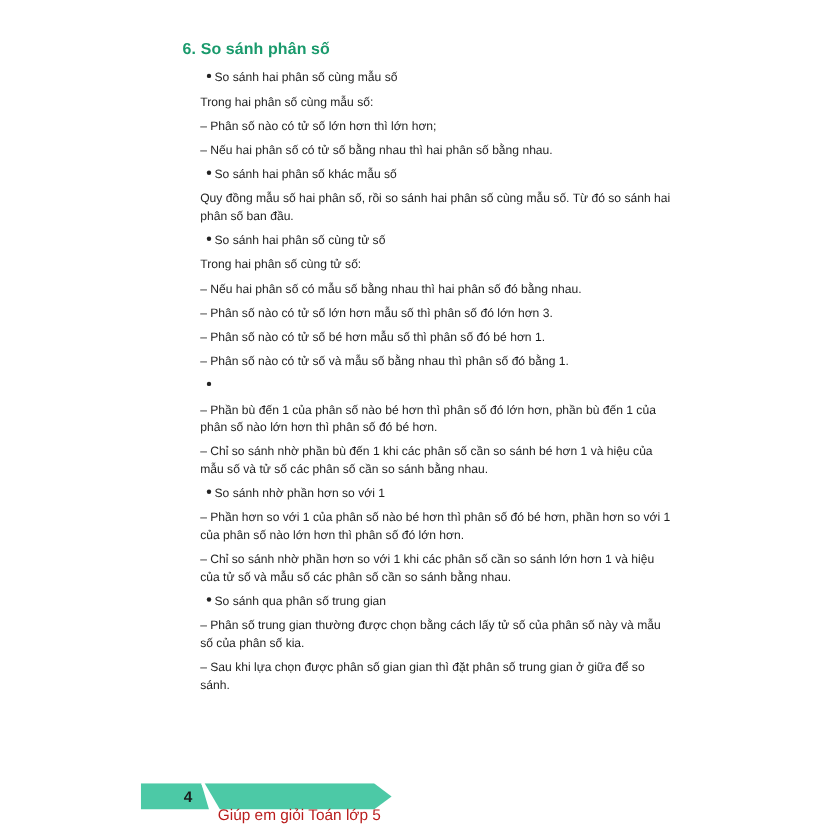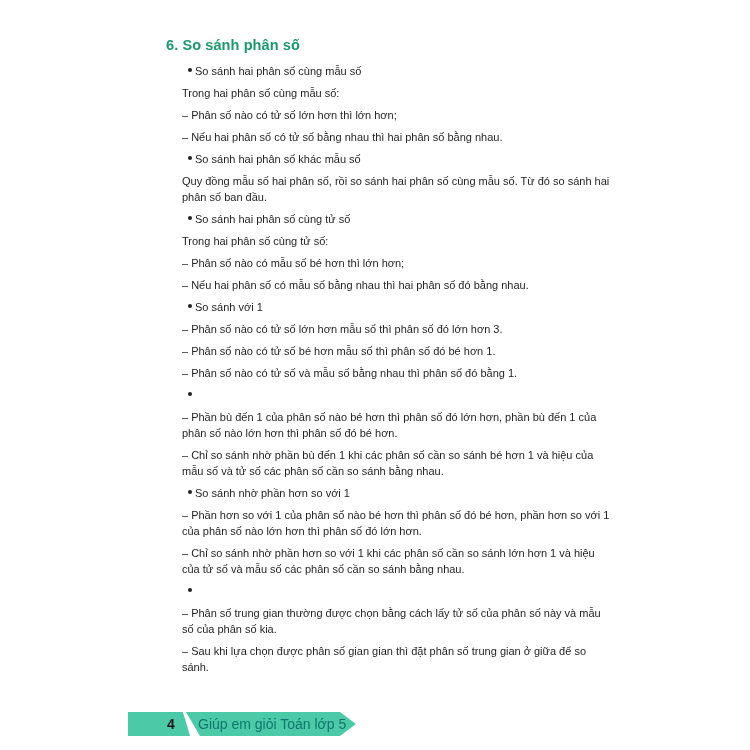--- a/index.html
+++ b/index.html
@@ -72,54 +72,52 @@
       position: absolute;
       left: 39px;
       top: 4px;
       font-size: 14px;
       font-weight: bold;
       color: #1a1a1a;
     }
     .footer-book {
       position: absolute;
       left: 70px;
-      top: 4px;
+      top: 20px;
       font-size: 14px;
-      color: #0f766e;
+      color: #b91c1c;
       white-space: nowrap;
     }
   </style>
 </head>
 <body>
 
 <div class="page">
   <div class="section-title">6. So sánh phân số</div>
 
   <div class="content" id="content">
       <div class="line bullet"><span class="dot"></span><span>So sánh hai phân số cùng mẫu số</span></div>
       <div class="line text"><span>Trong hai phân số cùng mẫu số:</span></div>
       <div class="line dash"><span class="dash">–</span><span>Phân số nào có tử số lớn hơn thì lớn hơn;</span></div>
       <div class="line dash"><span class="dash">–</span><span>Nếu hai phân số có tử số bằng nhau thì hai phân số bằng nhau.</span></div>
       <div class="line bullet"><span class="dot"></span><span>So sánh hai phân số khác mẫu số</span></div>
       <div class="line text"><span>Quy đồng mẫu số hai phân số, rồi so sánh hai phân số cùng mẫu số. Từ đó so sánh hai phân số ban đầu.</span></div>
       <div class="line bullet"><span class="dot"></span><span>So sánh hai phân số cùng tử số</span></div>
       <div class="line text"><span>Trong hai phân số cùng tử số:</span></div>
-      <div class="line dash"><span class="dash">–</span><span>Phân số nào có mẫu số bé hơn thì lớn hơn;</span></div>
       <div class="line dash"><span class="dash">–</span><span>Nếu hai phân số có mẫu số bằng nhau thì hai phân số đó bằng nhau.</span></div>
-      <div class="line bullet"><span class="dot"></span><span>So sánh với 1</span></div>
       <div class="line dash"><span class="dash">–</span><span>Phân số nào có tử số lớn hơn mẫu số thì phân số đó lớn hơn 3.</span></div>
       <div class="line dash"><span class="dash">–</span><span>Phân số nào có tử số bé hơn mẫu số thì phân số đó bé hơn 1.</span></div>
       <div class="line dash"><span class="dash">–</span><span>Phân số nào có tử số và mẫu số bằng nhau thì phân số đó bằng 1.</span></div>
       <div class="line bullet"><span class="dot"></span></div>
       <div class="line dash"><span class="dash">–</span><span>Phần bù đến 1 của phân số nào bé hơn thì phân số đó lớn hơn, phần bù đến 1 của phân số nào lớn hơn thì phân số đó bé hơn.</span></div>
       <div class="line dash"><span class="dash">–</span><span>Chỉ so sánh nhờ phần bù đến 1 khi các phân số cần so sánh bé hơn 1 và hiệu của mẫu số và tử số các phân số cần so sánh bằng nhau.</span></div>
       <div class="line bullet"><span class="dot"></span><span>So sánh nhờ phần hơn so với 1</span></div>
       <div class="line dash"><span class="dash">–</span><span>Phần hơn so với 1 của phân số nào bé hơn thì phân số đó bé hơn, phần hơn so với 1 của phân số nào lớn hơn thì phân số đó lớn hơn.</span></div>
       <div class="line dash"><span class="dash">–</span><span>Chỉ so sánh nhờ phần hơn so với 1 khi các phân số cần so sánh lớn hơn 1 và hiệu của tử số và mẫu số các phân số cần so sánh bằng nhau.</span></div>
-      <div class="line bullet"><span class="dot"></span></div>
+      <div class="line bullet"><span class="dot"></span><span>So sánh qua phân số trung gian</span></div>
       <div class="line dash"><span class="dash">–</span><span>Phân số trung gian thường được chọn bằng cách lấy tử số của phân số này và mẫu số của phân số kia.</span></div>
       <div class="line dash"><span class="dash">–</span><span>Sau khi lựa chọn được phân số gian gian thì đặt phân số trung gian ở giữa để so sánh.</span></div>
     </div>
 
   <div class="footer-band">
     <svg width="232" height="24" viewBox="0 0 232 24">
       <polygon points="0,0 55,0 62,24 0,24" fill="#4cc9a6"></polygon>
       <polygon points="58,0 212,0 228,12 212,24 72,24" fill="#4cc9a6"></polygon>
       <line x1="56" y1="0" x2="67" y2="24" stroke="#ffffff" stroke-width="2.5"></line>
     </svg>

